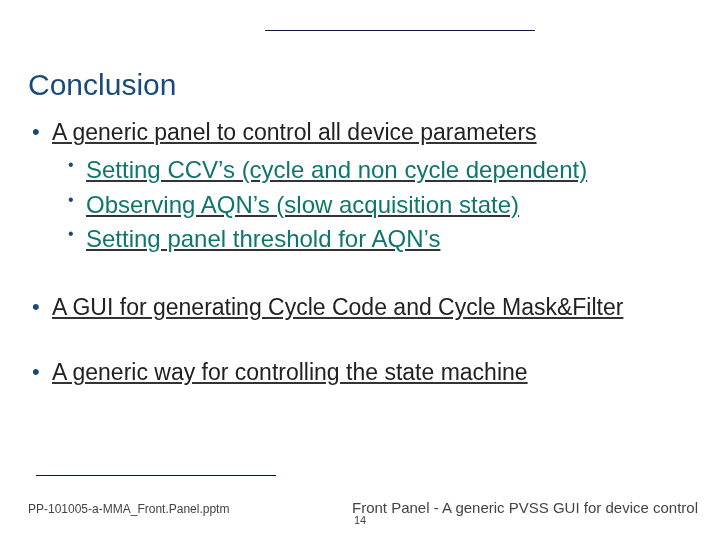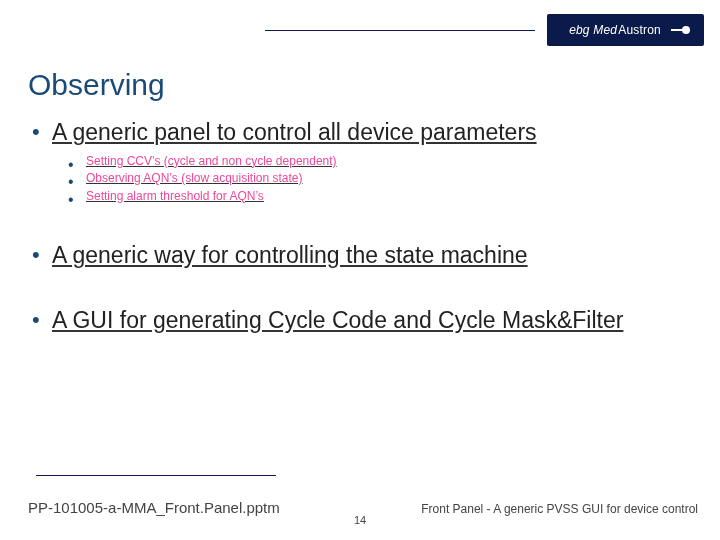--- a/index.html
+++ b/index.html
@@ -21,67 +21,58 @@
   
   .title { position: absolute; top: 68px; left: 28px; font-size: 30px; color: #1a4b78; font-weight: 400; }
 
   
   .body { position: absolute; top: 118px; left: 28px; right: 28px; text-decoration: underline; }
   ul.level1 { list-style: none; }
   ul.level1 > li { position: relative; padding-left: 24px; margin-bottom: 24px; font-size: 23px; line-height: 1.25; color: #222; }
   ul.level1 > li::before { content: "•"; position: absolute; left: 4px; top: 0; color: #1a4b78; font-size: 22px; }
 
   ul.level2 { list-style: none; margin-top: 6px; margin-left: 14px; }
-  ul.level2 > li { position: relative; padding-left: 20px; font-size: 12px; line-height: 1.45; color: #ec4899; }
+  ul.level2 > li { position: relative; padding-left: 20px; font-size: 24px; line-height: 1.45; color: #0f766e; }
   ul.level2 > li::before { content: "•"; position: absolute; left: 2px; top: 0; color: #1a4b78; font-size: 16px; }
 
   
   .gap-top { margin-top: 36px; }
 
   
   .footer-line { position: absolute; bottom: 64px; left: 36px; width: 240px; height: 0; border-top: 1px solid #0a1a4a; }
-  .footer-left { position: absolute; bottom: 24px; left: 28px; font-size: 15px; color: #444; }
+  .footer-left { position: absolute; bottom: 24px; left: 28px; font-size: 12px; color: #444; }
   .footer-center { position: absolute; bottom: 14px; left: 0; right: 0; text-align: center; font-size: 11px; color: #444; }
-  .footer-right { position: absolute; bottom: 24px; right: 22px; font-size: 12px; color: #444; text-align: right; }
+  .footer-right { position: absolute; bottom: 24px; right: 22px; font-size: 15px; color: #444; text-align: right; }
 </style>
 </head>
 <body>
 
 <div class="slide">
 
   <div class="header">
     <div class="header-line"></div>
-    <div class="logo">
-      <span class="logo-text">
-        <span class="ebg">ebg </span><span class="med">Med</span><span class="austron">Austron</span>
-      </span>
-      <span class="logo-dot">
-        <span class="stem"></span>
-          <span class="ball"></span>
-      </span>
-    </div>
   </div>
 
-  <h1 class="title">Observing</h1>
+  <h1 class="title">Conclusion</h1>
 
   <div class="body">
     <ul class="level1">
       <li>
         <span>A generic panel to control all device parameters</span>
         <ul class="level2">
           <li><span>Setting CCV’s (cycle and non cycle dependent)</span></li>
           <li><span>Observing AQN’s (slow acquisition state)</span></li>
-          <li><span>Setting alarm threshold for AQN’s</span></li>
+          <li><span>Setting panel threshold for AQN’s</span></li>
         </ul>
       </li>
       <li class="gap-top">
-        <span>A generic way for controlling the state machine</span>
+        <span>A GUI for generating Cycle Code and Cycle Mask&amp;Filter</span>
       </li>
       <li class="gap-top">
-        <span>A GUI for generating Cycle Code and Cycle Mask&amp;Filter</span>
+        <span>A generic way for controlling the state machine</span>
       </li>
     </ul>
   </div>
 
   <div class="footer-line"></div>
   <div class="footer-left">PP-101005-a-MMA_Front.Panel.pptm</div>
   <div class="footer-center">14</div>
   <div class="footer-right">Front Panel - A generic PVSS GUI for device control</div>
 
 </div>

